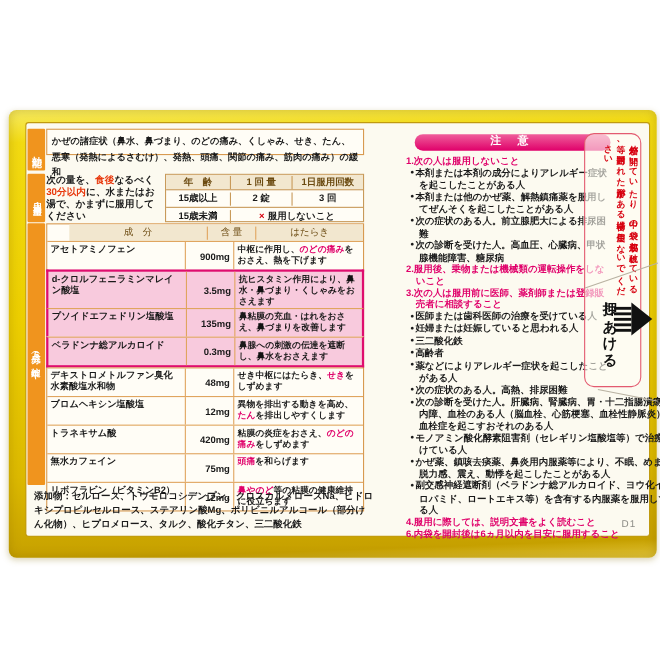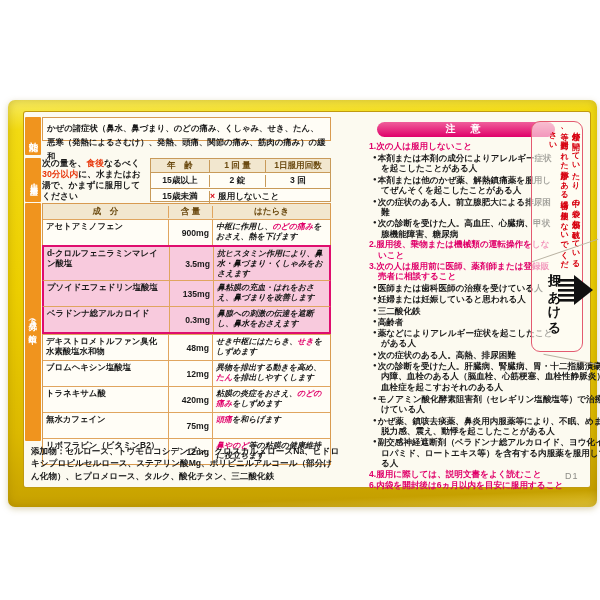--- a/index.html
+++ b/index.html
@@ -39,33 +39,33 @@
   .dosage-table{
     left:150px;top:158px;width:181px;height:44px;border:1px solid #c89a5a;background:#fffdf6;
     font-size:8.6px;color:#1a1a1a;box-sizing:border-box;
   }
   .drow{display:flex;border-top:1px solid #c89a5a;}
   .drow:first-child{border-top:none;background:#f2e7cf;color:#6b4a10;font-weight:bold;height:13px;}
   .drow{height:15px;align-items:center;}
   .dcell{border-left:1px solid #c89a5a;text-align:center;box-sizing:border-box;font-weight:bold;}
   .dcell:first-child{border-left:none;}
   .dc1{width:58px;} .dc2{width:56px;} .dc3{flex:1;}
-  .dmerged{flex:1;text-align:left;font-weight:bold;}
+  .dmerged{flex:1;text-align:center;font-weight:bold;}
   .xmark{color:#d7000f;font-weight:bold;margin-right:3px;}
   
   .seibun-table{
     left:42px;top:203px;width:289px;border:1px solid #d89a50;background:#fffdf6;
     box-sizing:border-box;
   }
-  .shead{display:flex;background:#f2e7cf;color:#6b4a10;font-weight:bold;font-size:8.6px;height:15px;align-items:center;}
+  .shead{display:flex;background:#f2e7cf;color:#6b4a10;font-weight:normal;font-size:8.6px;height:15px;align-items:center;margin-left:20px;}
   .srow{display:flex;border-top:1px solid #e0a55f;min-height:25px;align-items:stretch;}
   .scell{box-sizing:border-box;padding:2px 3px;}
   .sc-name{width:126px;font-size:8.4px;line-height:9.9px;font-weight:bold;color:#1a1a1a;border-right:1px solid #e0a55f;}
   .sc-amt{width:44px;font-size:8.6px;font-weight:bold;color:#1a1a1a;border-right:1px solid #e0a55f;display:flex;align-items:center;justify-content:flex-end;}
-  .sc-eff{flex:1;font-size:8px;line-height:9.8px;color:#1a1a1a;font-weight:bold;font-style:italic;}
+  .sc-eff{flex:1;font-size:8px;line-height:9.8px;color:#1a1a1a;font-weight:bold;}
   .shead .scell{display:flex;align-items:center;justify-content:center;border-right:1px solid #e0a55f;padding:0;}
   .shead .scell:last-child{border-right:none;}
   .srow.hl{background:#f8cadd;border-left:2px solid #df0d6e;border-right:2px solid #df0d6e;margin:0 -1px;}
   .srow.hl-first{border-top:2px solid #df0d6e;}
   .srow.hl-last{border-bottom:2px solid #df0d6e;}
   .acc-mag{color:#e0006a;}
   .acc-blk{color:#111;}
   
   .additives{
     left:31px;top:445px;width:309px;font-size:8.6px;line-height:12.4px;color:#1a1a1a;font-weight:bold;

